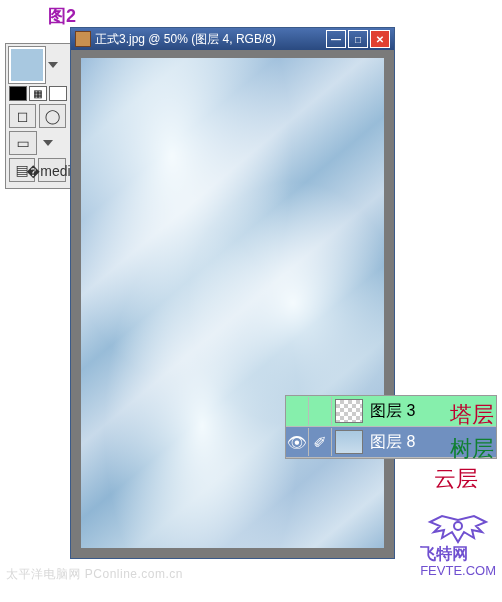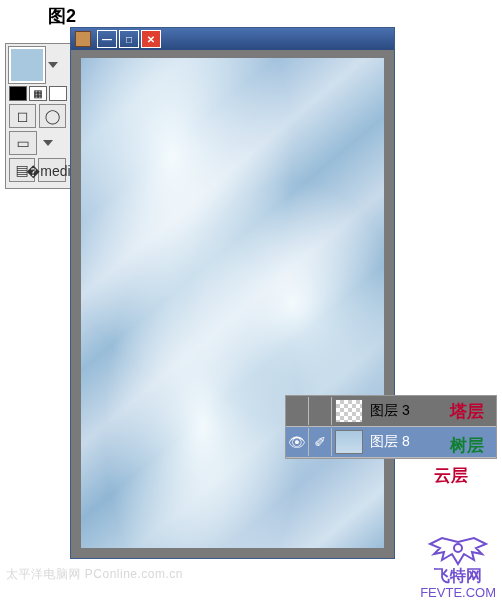--- a/index.html
+++ b/index.html
@@ -1,45 +1,45 @@
 <!DOCTYPE html>
 <html><head>
 <meta charset="utf-8">
 <style>
 body{margin:0;font-family:"Microsoft YaHei",Arial,sans-serif;width:502px;height:602px;background:#fff;position:relative;overflow:hidden}
-.figlabel{position:absolute;left:48px;top:4px;color:#000000;font-weight:bold;font-size:18px}
+.figlabel{position:absolute;left:48px;top:4px;color:#a21caf;font-weight:bold;font-size:18px}
 .toolopt{position:absolute;left:5px;top:43px;width:60px;border:1px solid #888;background:#ececec;padding:3px}
 .toolopt .row{display:flex;align-items:center;margin-bottom:3px}
 .swatch{width:32px;height:32px;background:#a8c8e0;border:2px solid #fff;outline:1px solid #888}
 .dd{width:10px;height:10px;margin-left:3px;position:relative}
 .dd::after{content:"";position:absolute;left:0;top:2px;border-left:5px solid transparent;border-right:5px solid transparent;border-top:6px solid #555}
 .mini{width:16px;height:13px;background:#fff;border:1px solid #666;margin-right:2px;display:flex;align-items:center;justify-content:center;font-size:10px}
 .mini.blk{background:#000}
 .tbtn{width:26px;height:22px;border:1px solid #888;background:#e8e8e8;margin-right:3px;display:flex;align-items:center;justify-content:center;font-size:14px;color:#333}
 .doc{position:absolute;left:70px;top:27px;width:323px;height:530px;background:#7a7a7a;border:1px solid #3a5a8a}
 .tbar{height:22px;background:linear-gradient(#4a70b0,#2a4a80);display:flex;align-items:center;padding:0 4px;color:#fff;font-size:12px}
 .ticon{width:14px;height:14px;background:#c89050;margin-right:4px;border:1px solid #704020}
 .ttext{flex:1}
 .wbtn{width:18px;height:16px;margin-left:2px;border:1px solid #fff;display:flex;align-items:center;justify-content:center;font-size:10px;font-weight:bold;color:#fff}
 .wbtn.close{background:#e04030}
 .canvas{position:absolute;left:10px;top:30px;right:10px;bottom:10px;background:linear-gradient(140deg,#8fb4d6 0%,#b5d0e5 12%,#a0c0dc 22%,#d0e0ee 32%,#98bcd8 42%,#c8daea 52%,#90b6d4 62%,#bcd4e6 72%,#a8c4de 82%,#d2e2ef 92%,#9abcd8 100%),radial-gradient(ellipse at 30% 20%,#e0ecf4 0%,transparent 40%),radial-gradient(ellipse at 70% 50%,#dce8f2 0%,transparent 35%),radial-gradient(ellipse at 40% 75%,#e2edf5 0%,transparent 38%);background-blend-mode:screen,normal,normal,normal}
-.layers{position:absolute;left:285px;top:395px;width:210px;background:#737373;border:1px solid #999;font-size:14px}
+.layers{position:absolute;left:285px;top:395px;width:210px;background:#86efac;border:1px solid #999;font-size:16px}
 .lrow{display:flex;align-items:center;height:30px;border-bottom:1px solid #bbb}
 .lrow.sel{background:#7090c0;color:#fff}
 .vis{width:22px;height:28px;border-right:1px solid #bbb;display:flex;align-items:center;justify-content:center}
 .lock{width:22px;height:28px;border-right:1px solid #bbb;display:flex;align-items:center;justify-content:center}
 .thumb{width:26px;height:22px;border:1px solid #777;margin:0 3px;background:#fff}
 .thumb.trans{background:repeating-conic-gradient(#ccc 0 25%,#fff 0 50%) 0 0/8px 8px}
 .thumb.sky{background:linear-gradient(#a8c8e0,#c8dcec)}
 .thumb.tree{background:linear-gradient(#d8d0b8 0%,#d8d0b8 50%,#4a5a30 50%,#4a5a30 100%)}
 .lname{margin-left:4px}
-.anno{position:absolute;font-size:17px;font-family:"SimSun","Microsoft YaHei";font-weight:bold}
+.anno{position:absolute;font-size:22px;font-family:"SimSun","Microsoft YaHei";font-weight:normal}
 .anno.r{color:#c00030}
 .anno.g{color:#108030}
-.logo{position:absolute;right:6px;bottom:2px;text-align:center}
+.logo{position:absolute;right:6px;bottom:24px;text-align:left}
 .wings{width:72px;height:34px;position:relative;margin:0 auto}
 .wings svg{width:100%;height:100%}
 .ltxt{color:#7050d0;font-size:16px;font-weight:bold;margin-top:-2px}
 .lurl{color:#7050d0;font-size:13px;margin-top:-2px}
 .wm{position:absolute;left:6px;bottom:19px;color:#d8d8d8;font-size:12px;letter-spacing:0.5px}
 </style>
 </head>
 <body>
 
 <div class="figlabel">图2</div>
@@ -64,20 +64,21 @@
   </div>
   <div class="row">
     <div class="tbtn">▤</div>
     <div class="tbtn">�medic</div>
   </div>
 </div>
 
 <div class="doc">
   <div class="tbar">
     <div class="ticon"></div>
+    <div class="ttext">正式3.jpg @ 50% (图层 4, RGB/8)</div>
     <div class="wbtn">—</div>
     <div class="wbtn">□</div>
     <div class="wbtn close">✕</div>
   </div>
   <div class="canvas"></div>
 </div>
 
 <div class="layers">
   <div class="lrow">
     <div class="vis"></div>

